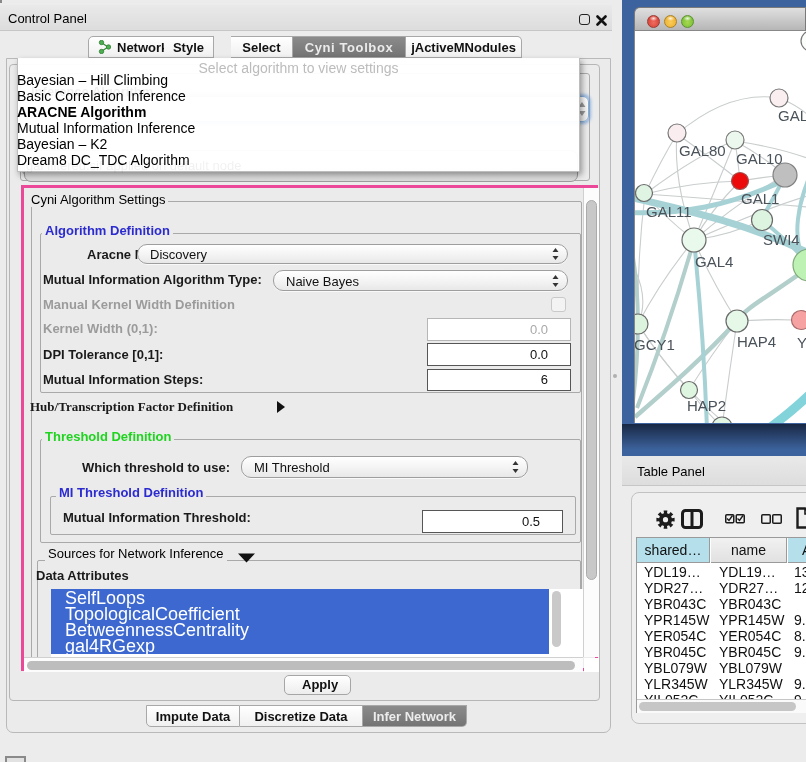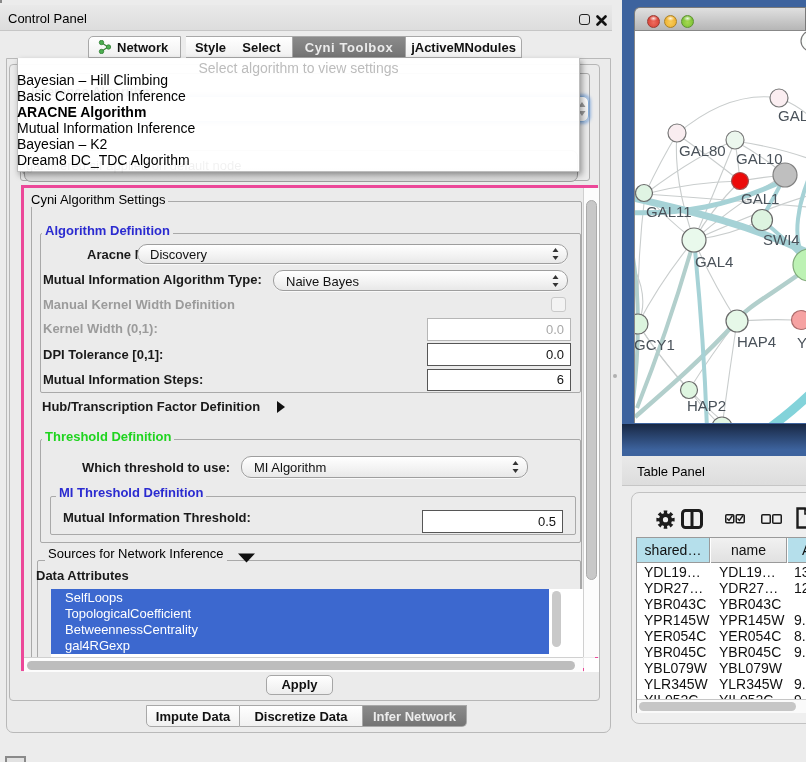--- a/index.html
+++ b/index.html
@@ -5,21 +5,21 @@
 * { margin:0; padding:0; box-sizing:border-box; }
 html,body { width:806px; height:762px; overflow:hidden; }
 body { background:#ececec; font-family:"Liberation Sans", sans-serif; position:relative; }
 .abs { position:absolute; }
 .lbl { font-weight:bold; font-size:13px; color:#1a1a1a; white-space:nowrap; }
 .combo { position:absolute; border:1px solid #9e9e9e; border-radius:10px;
   background:linear-gradient(#ffffff,#f2f2f2 60%,#e8e8e8); box-shadow:0 1px 0 rgba(255,255,255,.7);
   font-size:13px; color:#111; }
 .combo .ctext { position:absolute; left:12px; top:50%; transform:translateY(-50%); white-space:nowrap; }
 .carr { position:absolute; right:8px; top:50%; transform:translateY(-50%); width:7px; height:12px; }
-.field { position:absolute; background:#fff; font-size:13px; color:#111; text-align:right; padding-right:6px; }
+.field { position:absolute; background:#fff; font-size:13px; color:#111; text-align:right; padding-right:22px; }
 .group { position:absolute; border:1px solid #a9a9a9; border-radius:2px; }
 .gtitle { position:absolute; top:-8px; background:#ebebeb; padding:0 3px; font-weight:bold; font-size:13px; white-space:nowrap; }
 .tab { position:absolute; top:0; height:22px; background:linear-gradient(#ffffff,#f0f0f0);
   border:1px solid #a8a8a8; border-left:none; color:#111; font-size:13px; font-weight:bold;
   text-align:center; line-height:21px; white-space:nowrap; }
 .tabsel { background:linear-gradient(#8b8b8b,#747474); color:#ececec; }
 </style>
 </head>
 <body>
 
@@ -36,21 +36,21 @@
 <div class="abs" style="left:6px;top:58px;width:605px;height:675px;border:1px solid #b9b9b9;border-radius:0 0 7px 7px;background:#ebebeb;"></div>
 
 <div class="abs" style="left:88px;top:36px;height:22px;">
   <div class="tab" style="left:0;width:93px;border-left:1px solid #a8a8a8;border-radius:5px 0 0 0;padding-left:28px;text-align:left;">Network</div>
   <svg class="abs" style="left:10px;top:4px;" width="14" height="14" viewBox="0 0 14 14">
     <path d="M4 3 L10 7 M4 11 L10 7" stroke="#3a8a3a" stroke-width="1.2" fill="none"></path>
     <circle cx="3.5" cy="2.5" r="2.2" fill="#4caf50" stroke="#2e7d32" stroke-width="0.8"></circle>
     <circle cx="3.5" cy="11.5" r="2.2" fill="#4caf50" stroke="#2e7d32" stroke-width="0.8"></circle>
     <circle cx="10.5" cy="7" r="2.2" fill="#4caf50" stroke="#2e7d32" stroke-width="0.8"></circle>
   </svg>
-  <div class="tab" style="left:98px;width:50px;">Style</div>
+  <div class="tab" style="left:76px;width:50px;">Style</div>
   <div class="tab" style="left:143px;width:62px;">Select</div>
   <div class="tab tabsel" style="left:205px;width:113px;letter-spacing:0.6px;">Cyni Toolbox</div>
   <div class="tab" style="left:318px;width:116px;border-radius:0 5px 0 0;">jActiveMNodules</div>
 </div>
 
 <div class="abs" style="left:9px;top:64px;width:591px;height:637px;border:1px solid #b6b6b6;border-radius:4px;"></div>
 
 <div class="abs" style="left:20px;top:73px;width:570px;height:108px;border:1px solid #ababab;border-radius:3px;"></div>
 <div class="abs" style="left:100px;top:96px;width:489px;height:26px;border-radius:6px;background:linear-gradient(#fff,#ececec);border:1px solid #86add8;box-shadow:0 0 3px 1.5px rgba(100,150,215,.6);"></div>
 <svg class="abs" style="left:578px;top:102px;" width="8" height="14" viewBox="0 0 8 14">
@@ -103,69 +103,69 @@
 
     <div class="lbl abs" style="left:19px;top:133px;color:#9b9b9b;">Kernel Width (0,1):</div>
     <div class="field" style="left:403px;top:130px;width:144px;height:23px;border:1px solid #b6b6b6;color:#a9a9a9;line-height:21px;">0.0</div>
 
     <div class="lbl abs" style="left:19px;top:159px;">DPI Tolerance [0,1]:</div>
     <div class="field" style="left:403px;top:155px;width:144px;height:23px;border:1px solid #565656;line-height:21px;">0.0</div>
 
     <div class="lbl abs" style="left:19px;top:184px;">Mutual Information Steps:</div>
     <div class="field" style="left:403px;top:181px;width:144px;height:22px;border:1px solid #565656;line-height:20px;">6</div>
 
-    <div class="lbl abs" style="left:18px;top:211px;">Hub/Transcription Factor Definition</div>
+    <div class="lbl abs" style="left:6px;top:211px;font-family:Liberation Serif, serif;">Hub/Transcription Factor Definition</div>
     <svg class="abs" style="left:252px;top:213px;" width="10" height="12" viewBox="0 0 10 12">
         <path d="M1 0 L9 6 L1 12 Z" fill="#111"></path>
       </svg>
 
     <div class="group" style="left:16px;top:251px;width:541px;height:104px;"></div>
     <div class="gtitle" style="left:18px;top:241px;color:#1fd41f;">Threshold Definition</div>
 
     <div class="lbl abs" style="left:58px;top:272px;">Which threshold to use:</div>
     <div class="combo" style="left:217px;top:268px;width:287px;height:22px;">
-        <span class="ctext">MI Algorithm</span>
+        <span class="ctext">MI Threshold</span>
       <svg class="carr" viewBox="0 0 7 12">
           <path d="M3.5 0 L6.5 4 H0.5 Z M3.5 12 L6.5 8 H0.5 Z" fill="#333"></path>
         </svg>
       </div>
 
     <div class="group" style="left:26px;top:308px;width:526px;height:39px;"></div>
     <div class="gtitle" style="left:32px;top:297px;color:#2b2bd0;">MI Threshold Definition</div>
 
     <div class="lbl abs" style="left:39px;top:322px;text-align:right;">Mutual Information Threshold:</div>
     <div class="field" style="left:398px;top:322px;width:141px;height:23px;border:1px solid #565656;line-height:21px;">0.5</div>
 
     <div class="group" style="left:13px;top:372px;width:544px;height:330px;"></div>
     <div class="gtitle" style="left:21px;top:358px;font-weight:normal;">Sources for Network Inference</div>
     <svg class="abs" style="left:214px;top:365px;" width="17" height="10" viewBox="0 0 17 10">
         <path d="M0 0.5 L17 0.5 L8.5 9.5 Z" fill="#111"></path>
       </svg>
 
     <div class="lbl abs" style="left:12px;top:380px;">Data Attributes</div>
 
     <div class="abs" style="left:27px;top:401px;width:533px;height:68px;background:#fff;">
-      <div class="abs" style="left:0;top:0;width:498px;height:65px;background:#3c68cf;color:#fff;font-size:13px;line-height:16px;padding:1px 0 0 14px;">
+      <div class="abs" style="left:0;top:0;width:498px;height:65px;background:#3c68cf;color:#fff;font-size:18px;line-height:16px;padding:1px 0 0 14px;">
         SelfLoops<br>TopologicalCoefficient<br>BetweennessCentrality<br>gal4RGexp
       </div>
       <div class="abs" style="left:501px;top:2px;width:9px;height:56px;background:#c9c9c9;border-radius:5px;"></div>
     </div>
   </div>
 
   <div class="abs" style="left:559px;top:0;width:16px;height:469px;background:#fcfcfc;border-left:1px solid #d0d0d0;">
     <div class="abs" style="left:2px;top:12px;width:11px;height:380px;background:#c8c8c8;border:1px solid #ababab;border-radius:6px;"></div>
   </div>
 
   <div class="abs" style="left:0;top:469px;width:559px;height:15px;background:#fcfcfc;border-top:1px solid #d0d0d0;">
     <div class="abs" style="left:3px;top:3px;width:548px;height:9px;background:#bdbdbd;border-radius:5px;"></div>
   </div>
   <div class="abs" style="left:560px;top:470px;width:15px;height:14px;background:#fff;"></div>
 </div>
 
-<div class="abs" style="left:266px;top:675px;width:67px;height:20px;border:1px solid #a6a6a6;border-radius:5px;background:linear-gradient(#ffffff,#ededed);text-align:center;line-height:18px;font-size:13px;font-weight:bold;color:#111;">Apply</div>
+<div class="abs" style="left:284px;top:675px;width:67px;height:20px;border:1px solid #a6a6a6;border-radius:5px;background:linear-gradient(#ffffff,#ededed);text-align:left;line-height:18px;font-size:13px;font-weight:bold;color:#111;padding-left:17px;">Apply</div>
 
 <div class="abs" style="left:146px;top:705px;height:19px;">
   <div class="tab" style="left:0;width:94px;border-left:1px solid #a8a8a8;border-radius:0 0 0 5px;">Impute Data</div>
   <div class="tab" style="left:94px;width:123px;">Discretize Data</div>
   <div class="tab tabsel" style="left:217px;width:104px;border-radius:0 0 5px 0;">Infer Network</div>
 </div>
 
 <div class="abs" style="left:5px;top:756px;width:21px;height:10px;border:2px solid #8a8a8a;border-bottom:none;background:#e2e2e2;"></div>
 
 <div class="abs" style="left:613px;top:374px;width:4px;height:4px;background:#b0b0b0;border-radius:2px;"></div>

